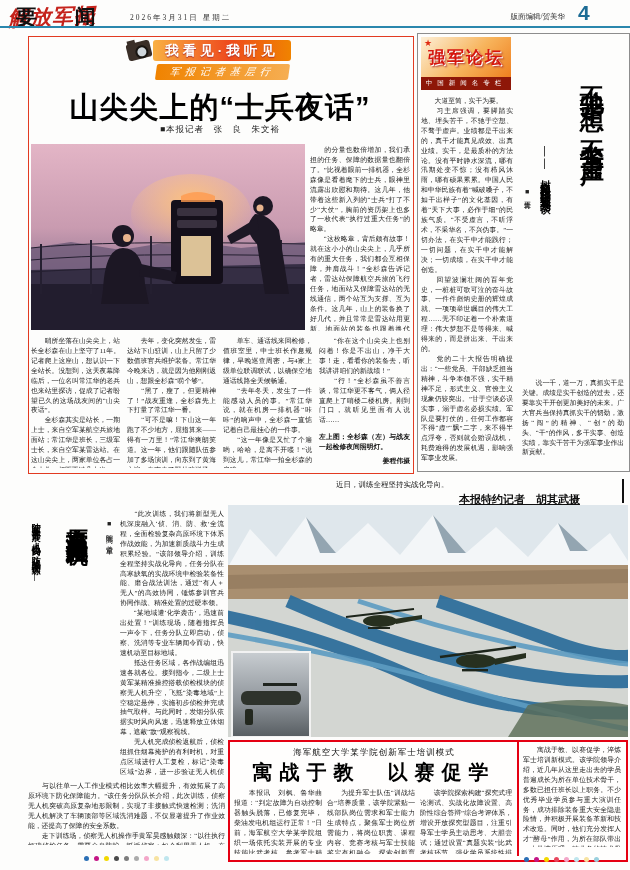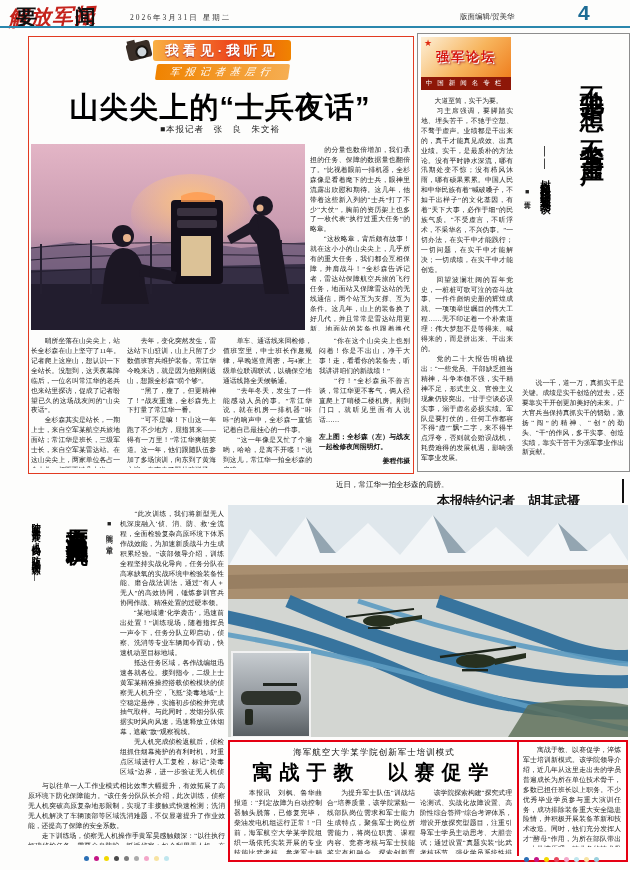--- a/index.html
+++ b/index.html
@@ -32,55 +32,55 @@
   .cam{position:absolute;left:-26px;top:2px;width:24px;height:17px;background:#3a2f28;
        border-radius:3px;transform:rotate(-14deg);}
   .cam:before{content:"";position:absolute;left:8px;top:4px;width:9px;height:9px;border-radius:50%;
        background:#cfd6db;border:2px solid #181511;}
   .cam:after{content:"";position:absolute;left:2px;top:-3px;width:8px;height:4px;background:#3a2f28;}
   .h1{font-size:29px;font-weight:bold;letter-spacing:1px;color:#000;}
   .byline{font-size:8.5px;color:#222;letter-spacing:1px;}
   
   .fb-top{height:40px;background:linear-gradient(135deg,#fdf0d8,#f7b45c 55%,#ef7f1f);
           display:flex;align-items:center;justify-content:center;position:relative;}
-  .fb-title{font-size:13px;font-weight:bold;color:#d6150f;letter-spacing:2px;
+  .fb-title{font-size:17px;font-weight:bold;color:#d6150f;letter-spacing:2px;
             text-shadow:1px 1px 0 #fff,2px 2px 2px #a33;}
   .fb-star{position:absolute;left:3px;top:1px;color:#e02b12;font-size:9px;}
   .fb-sub{height:13px;background:#8e1708;color:#fff;font-size:6.5px;letter-spacing:5px;
           display:flex;align-items:center;justify-content:center;}
   .ftitle{font-size:24px;font-weight:bold;letter-spacing:5px;color:#000;}
   .fsub{font-size:10.5px;letter-spacing:2px;color:#000;font-weight:bold;}
   .fauthor{font-size:7px;color:#222;}
   .thinbox{border:1px solid #8d8d8d;}
   
   .cap{font-size:6.8px;font-weight:bold;color:#111;line-height:1.5;text-align:justify;}
   .capcredit{font-size:6.8px;font-weight:bold;text-align:right;color:#111;}
   .photocap{font-size:7.5px;color:#111;}
-  .photocredit{font-size:13px;font-weight:bold;color:#111;}
+  .photocredit{font-size:11px;font-weight:bold;color:#111;text-decoration:underline;}
   .vbar{width:2px;background:#111;}
   
   .dkicker{font-size:9px;font-weight:bold;letter-spacing:2px;line-height:1.25;color:#000;}
   .dtitle{font-size:22px;font-weight:bold;letter-spacing:1.5px;color:#000;}
   .dby{font-size:7px;color:#222;letter-spacing:1px;}
   
   .nkicker{font-size:8.5px;letter-spacing:1px;color:#111;}
   .ntitle{font-size:20px;font-weight:bold;letter-spacing:7px;color:#000;}
   .navybox{border:2px solid #e50012;background:#fffefd;}
   .redline{background:#e50012;}
   img,svg{display:block;}
 </style>
 </head>
 <body>
 
 <div class="page">
 
   <div class="abs logo" style="left:8px;top:3px;">解放军报</div>
   <div class="abs datetxt" style="left:82px;top:13px;">2026年3月31日  星期二</div>
   <div class="abs section hd" style="left:0;right:0;top:3px;text-indent:16px;">要  闻</div>
-  <div class="abs editor" style="left:460px;top:12px;width:105px;text-align:left;">版面编辑/贺美华</div>
+  <div class="abs editor" style="left:460px;top:12px;width:105px;text-align:right;">版面编辑/贺美华</div>
   <div class="abs pagenum hd" style="left:578px;top:1px;">4</div>
   <div class="abs rule" style="left:0;top:26px;width:630px;height:2px;"></div>
 
   <div class="abs redbox" style="left:28px;top:36px;width:384px;height:436px;"></div>
 
   <div class="abs" style="left:112px;top:40px;width:220px;text-align:center;">
     <span style="position:relative;display:inline-block;">
       <span class="cam"></span>
       <span class="badge-l1 hd">我看见·我听见</span>
     </span><br>
@@ -164,21 +164,21 @@
   </div>
   <div class="abs col" style="left:421px;top:96px;width:92px;height:369px;">　　大道至简，实干为要。
 　　习主席强调，要脚踏实地、埋头苦干，不驰于空想、不骛于虚声。业绩都是干出来的，真干才能真见成效、出真业绩。实干，是最质朴的方法论。没有平时静水深流，哪有汛期处变不惊；没有栉风沐雨，哪有硕果累累。中国人民和中华民族有着“喊破嗓子，不如干出样子”的文化基因，有着“天下大事，必作于细”的民族气质。“不受虚言，不听浮术，不采华名，不兴伪事。”一切办法，在实干中才能践行；一切问题，在实干中才能解决；一切成绩，在实干中才能创造。
 　　回望波澜壮阔的百年党史，一桩桩可歌可泣的奋斗故事、一件件彪炳史册的辉煌成就、一项项举世瞩目的伟大工程……无不印证着一个朴素道理：伟大梦想不是等得来、喊得来的，而是拼出来、干出来的。
 　　党的二十大报告明确提出：“一些党员、干部缺乏担当精神，斗争本领不强，实干精神不足，形式主义、官僚主义现象仍较突出。”甘于空谈必误实事，溺于虚名必损实绩。军队是要打仗的，任何工作都容不得“虚”“飘”二字，来不得半点浮夸，否则就会贻误战机，耗费难得的发展机遇，影响强军事业发展。</div>
   <div class="abs vert ftitle hd" style="left:576px;top:68px;height:312px;">不驰于空想　不骛于虚声</div>
   <div class="abs vert fsub" style="left:538px;top:146px;height:212px;">——树立和践行正确政绩观系列谈</div>
   <div class="abs vert fauthor" style="left:522px;top:188px;height:50px;">■王青轩</div>
   <div class="abs col" style="left:522px;top:378px;width:102px;height:86px;">　　说一千，道一万，真抓实干是关键。成绩是实干创造的过去，还要靠实干开创更加美好的未来。广大官兵当保持真抓实干的韧劲，激扬“闯”的精神、“创”的劲头、“干”的作风，多干实事、创造实绩，靠实干苦干为强军事业作出新贡献。</div>
 
-  <div class="abs photocap" style="left:336px;top:480px;">近日，常江华一拍全杉森的肩膀。</div>
+  <div class="abs photocap" style="left:336px;top:480px;">近日，训练全程坚持实战化导向。</div>
   <div class="abs photocredit" style="left:400px;top:492px;width:180px;text-align:right;">本报特约记者　胡其武摄</div>
   <div class="abs vbar" style="left:622px;top:479px;height:24px;"></div>
 
   <div class="abs vlr dkicker" style="left:30px;top:516px;height:236px;width:26px;">陆军某部开展“人机协同”防化战术训练——</div>
   <div class="abs vert dtitle hd" style="left:62px;top:510px;height:268px;">高原演兵场飞来新型无人机</div>
   <div class="abs vert dby" style="left:104px;top:520px;height:90px;">■陈明高　曾卓军</div>
   <div class="abs col" style="left:120px;top:509px;width:104px;height:268px;">　　“此次训练，我们将新型无人机深度融入‘侦、消、防、救’全流程，全面检验复杂高原环境下体系作战效能，为加速新质战斗力生成积累经验。”该部领导介绍，训练全程坚持实战化导向，任务分队在高寒缺氧的实战环境中检验装备性能、磨合战法训法，通过“有人＋无人”的高效协同，锤炼参训官兵协同作战、精准处置的过硬本领。
 　　“某地域遭‘化学袭击’，迅速前出处置！”训练现场，随着指挥员一声令下，任务分队立即启动，侦察、洗消等专业车辆闻令而动，快速机动至目标地域。
 　　抵达任务区域，各作战编组迅速各就各位。接到指令，二级上士黄军某精准操控搭载侦检模块的侦察无人机升空，飞抵“染毒地域”上空稳定悬停，实施初步侦检并完成抽气取样。与此同时，发烟分队依据实时风向风速，迅速释放立体烟幕，遮蔽“敌”观察视线。
 　　无人机完成侦检返航后，侦检组抓住烟幕掩护的有利时机，对重点区域进行人工复检，标记“染毒区域”边界，进一步验证无人机侦检结果的准确性。

